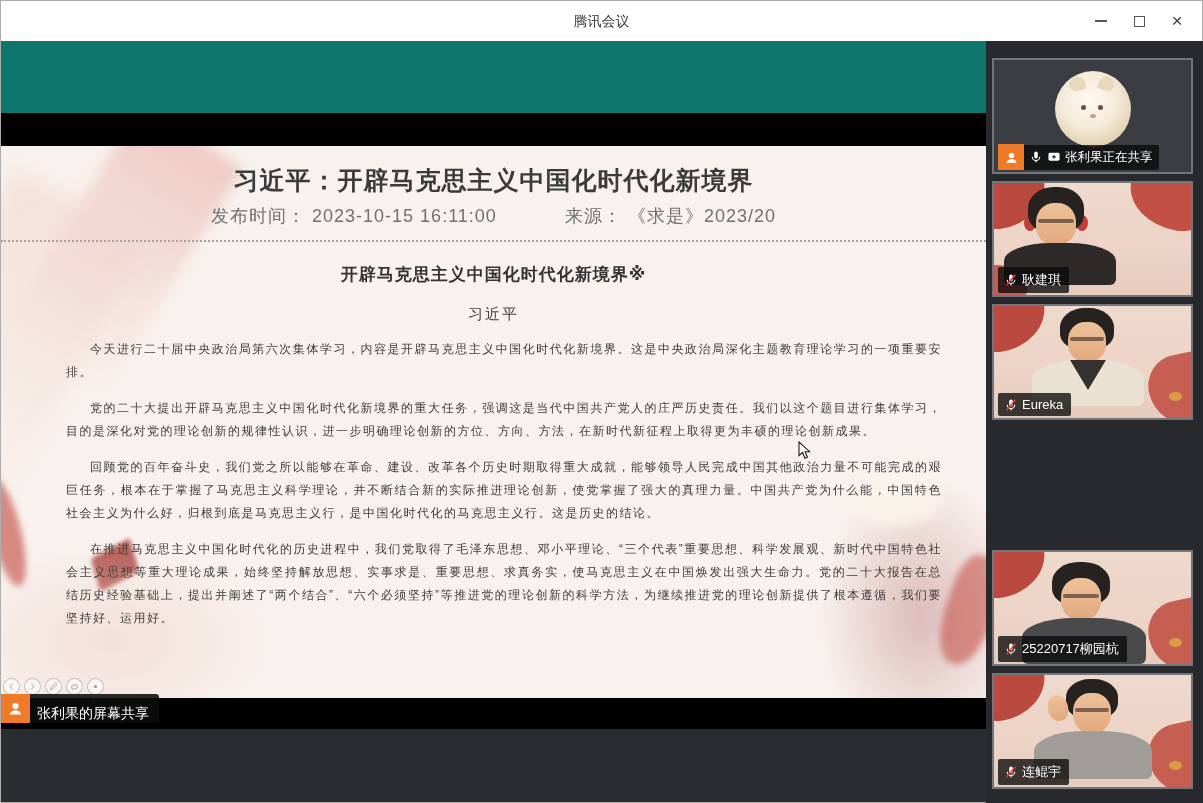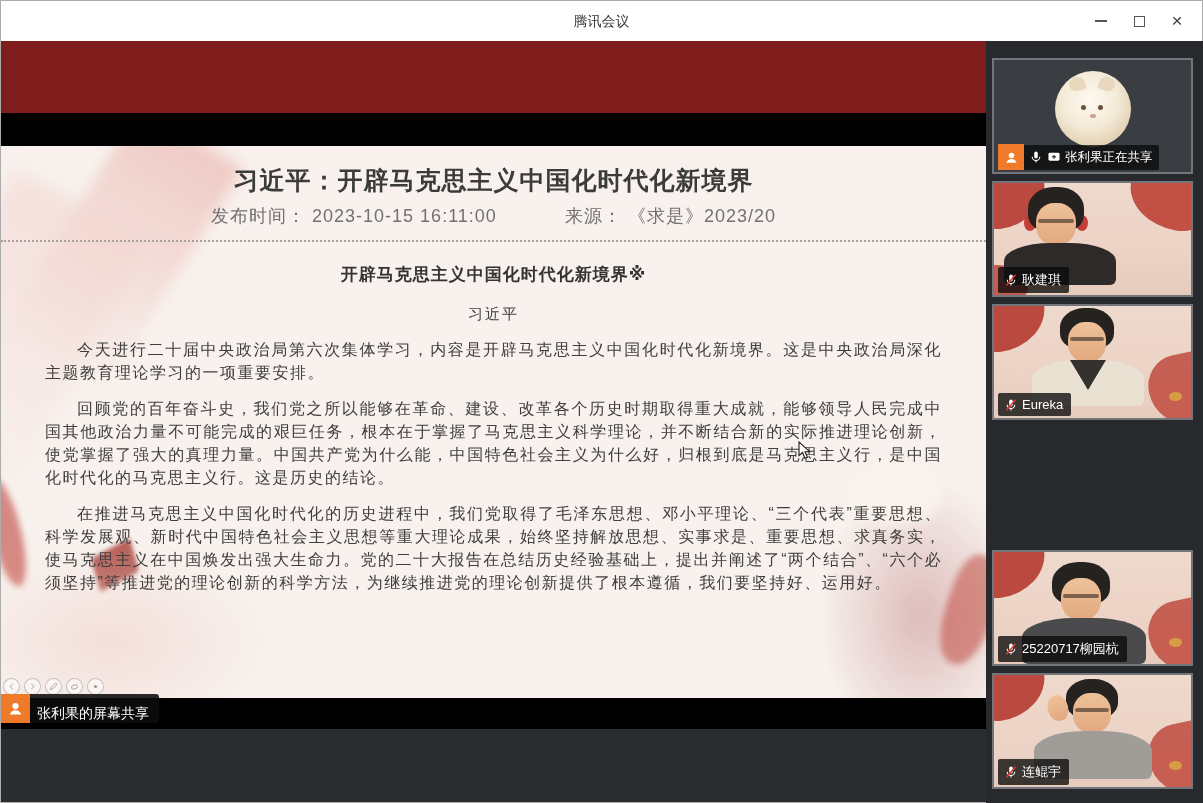--- a/index.html
+++ b/index.html
@@ -15,21 +15,21 @@
     line-height:40px; text-align:center; font-size:14px; color:#3a3a3a; }
   .tb-controls { position:absolute; right:6px; top:0; height:40px; display:flex; }
   .tb-btn { width:38px; height:40px; display:flex; align-items:center;
     justify-content:center; cursor:pointer; color:#555; }
   .min-line { display:block; width:12px; height:0; border-top:2px solid #555; }
   .max-box { display:block; width:11px; height:11px; border:1.6px solid #555; }
   .tb-close { font-size:19px; line-height:40px; color:#444; }
 
   
   .main { position:absolute; left:0; top:40px; width:985px; height:685px;
-    background:#7f1d1d;padding-left:24px; }
+    background:#0f766e;padding-left:24px; }
   .black-band { position:absolute; left:0; top:72px; width:985px; height:616px;
     background:#000; }
   .doc { position:absolute; left:0; top:105px; width:985px; height:552px;
     background:#f8f1ed; overflow:hidden; padding:12px 44px 0 44px;
     color:#3f3f3f; }
 
   
   .dec { position:absolute; pointer-events:none; }
   .dec1a { left:60px; top:-30px; width:120px; height:270px; transform:rotate(32deg);
     background:linear-gradient(180deg,rgba(236,190,183,.75),rgba(244,226,221,0));
@@ -57,22 +57,22 @@
   .doc-meta { position:relative; text-align:center; font-size:18px; line-height:20px;
     color:#717171; margin-bottom:14px; letter-spacing:1px; }
   .doc-meta .gap { display:inline-block; width:56px; }
   .doc-divider { position:relative; border:0; border-top:2px dotted #a9a29c;
     margin:0 -44px; }
   .doc-subtitle { position:relative; text-align:center; font-size:17px; line-height:24px;
     font-weight:bold; color:#333; margin:21px 0 0 0; letter-spacing:1px; }
   .doc-author { position:relative; text-align:center; font-size:15px; line-height:20px;
     color:#3f3f3f; margin:17px 0 0 0; letter-spacing:2px; }
   .doc-body { position:relative; margin-top:14px; }
-  .doc-body p { font-size:16px; line-height:23px; letter-spacing:1.5px;
-    text-indent:2em; text-align:justify; margin-bottom:13px; color:#3e3e3e; }
+  .doc-body p { font-size:12px; line-height:23px; letter-spacing:1.5px;
+    text-indent:2em; text-align:justify; margin-bottom:13px; color:#3e3e3e;margin-left:21px; }
 
   
   .float-ctrls { position:absolute; left:2px; top:637px; display:flex; gap:4px; }
   .fc { width:17px; height:17px; border-radius:50%; background:rgba(255,255,255,.55);
     border:1px solid rgba(150,150,150,.55); display:flex; align-items:center;
     justify-content:center; cursor:pointer; }
   .fc svg { width:11px; height:11px; }
 
   .cursor { position:absolute; left:797px; top:400px; }
 
@@ -179,20 +179,21 @@
         <span>2023-10-15 16:11:00</span>
         <span class="gap"></span>
         <span>来源：</span>
         <span>《求是》2023/20</span>
       </div>
       <hr class="doc-divider">
       <div class="doc-subtitle">开辟马克思主义中国化时代化新境界※</div>
       <div class="doc-author">习近平</div>
       <div class="doc-body">
         <p>今天进行二十届中央政治局第六次集体学习，内容是开辟马克思主义中国化时代化新境界。这是中央政治局深化主题教育理论学习的一项重要安排。</p>
+        <p>党的二十大提出开辟马克思主义中国化时代化新境界的重大任务，强调这是当代中国共产党人的庄严历史责任。我们以这个题目进行集体学习，目的是深化对党的理论创新的规律性认识，进一步明确理论创新的方位、方向、方法，在新时代新征程上取得更为丰硕的理论创新成果。</p>
         <p>回顾党的百年奋斗史，我们党之所以能够在革命、建设、改革各个历史时期取得重大成就，能够领导人民完成中国其他政治力量不可能完成的艰巨任务，根本在于掌握了马克思主义科学理论，并不断结合新的实际推进理论创新，使党掌握了强大的真理力量。中国共产党为什么能，中国特色社会主义为什么好，归根到底是马克思主义行，是中国化时代化的马克思主义行。这是历史的结论。</p>
         <p>在推进马克思主义中国化时代化的历史进程中，我们党取得了毛泽东思想、邓小平理论、“三个代表”重要思想、科学发展观、新时代中国特色社会主义思想等重大理论成果，始终坚持解放思想、实事求是、重要思想、求真务实，使马克思主义在中国焕发出强大生命力。党的二十大报告在总结历史经验基础上，提出并阐述了“两个结合”、“六个必须坚持”等推进党的理论创新的科学方法，为继续推进党的理论创新提供了根本遵循，我们要坚持好、运用好。</p>
       </div>
     </div>
 
     <div class="float-ctrls">
       <div class="fc">
         <svg viewBox="0 0 24 24">
             <path d="M14.5 6 9 12l5.5 6" stroke="#9a9a9a" stroke-width="2" fill="none"></path>
           </svg>

